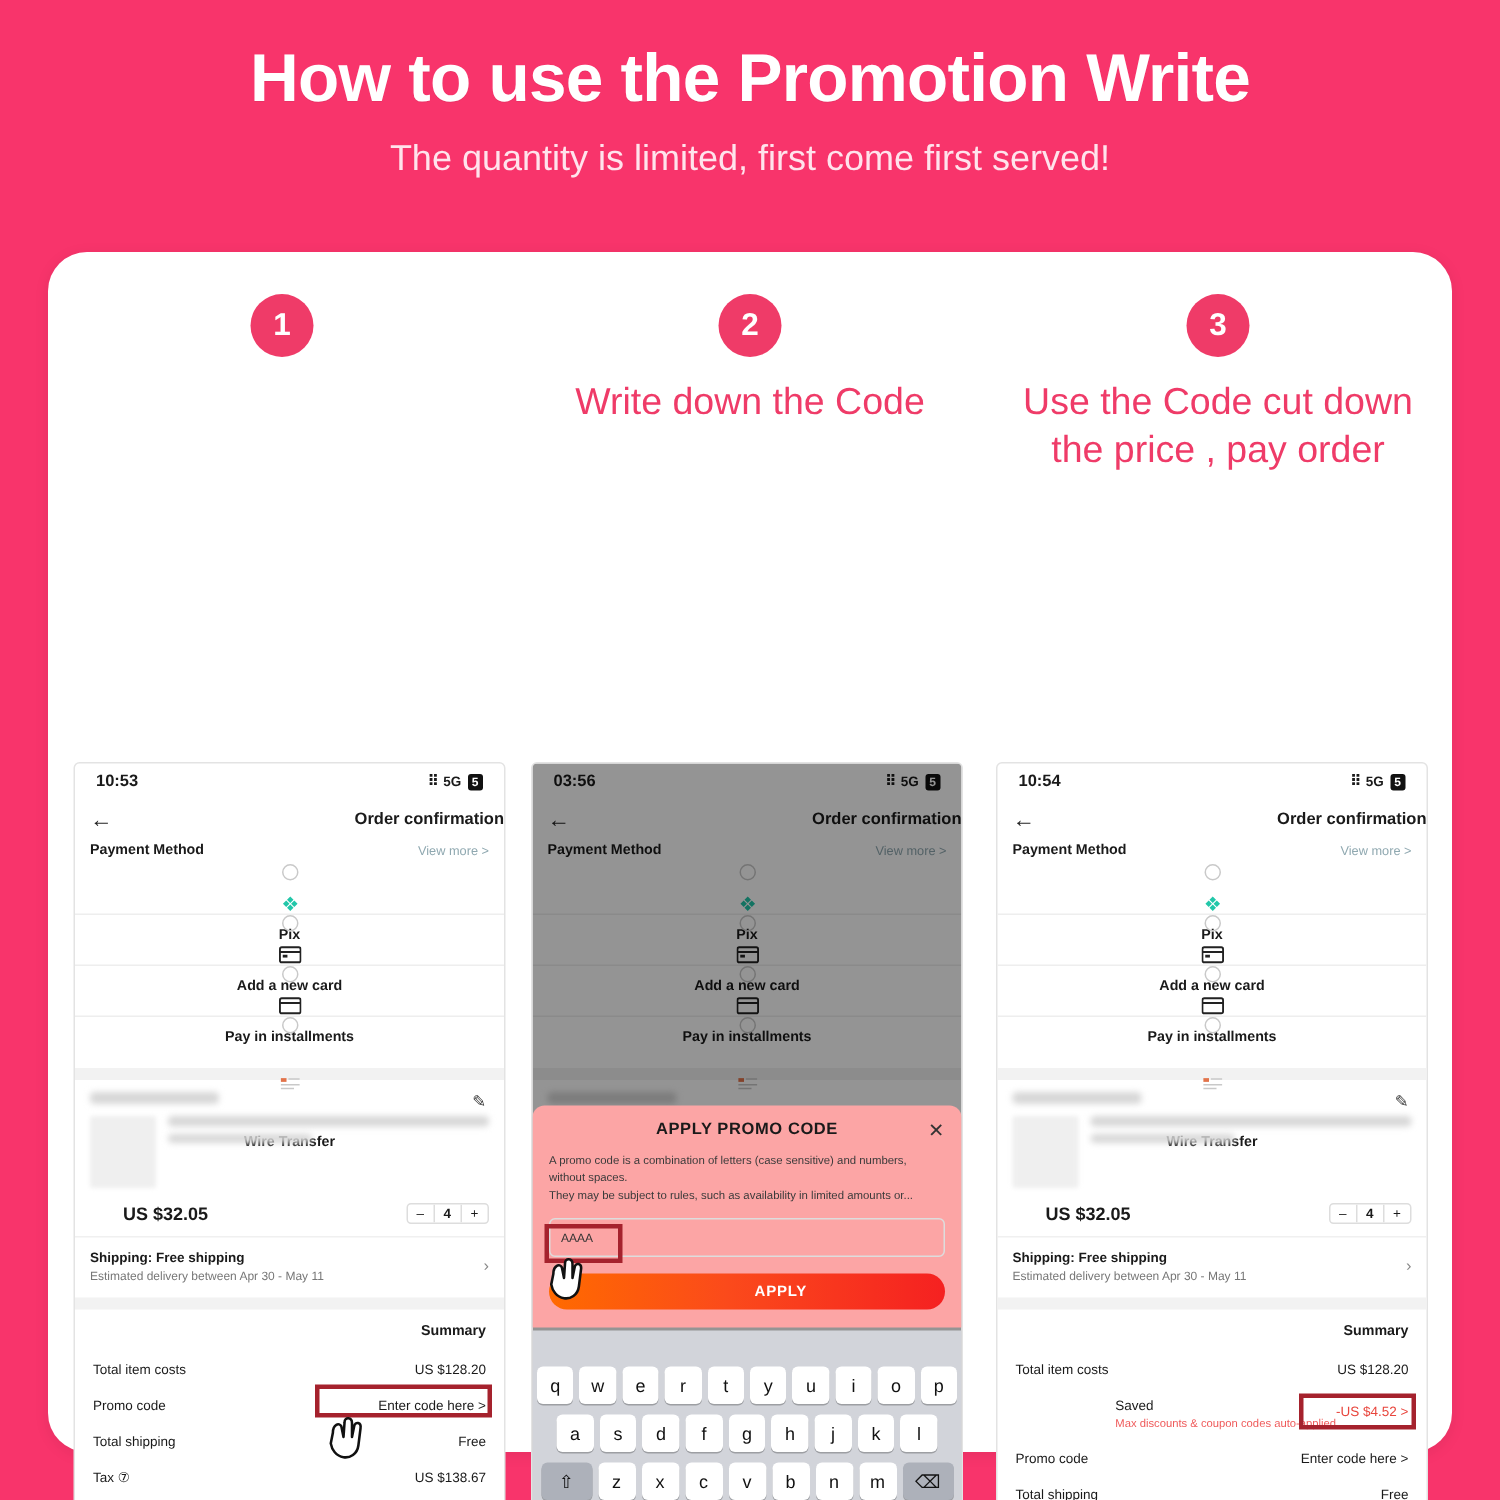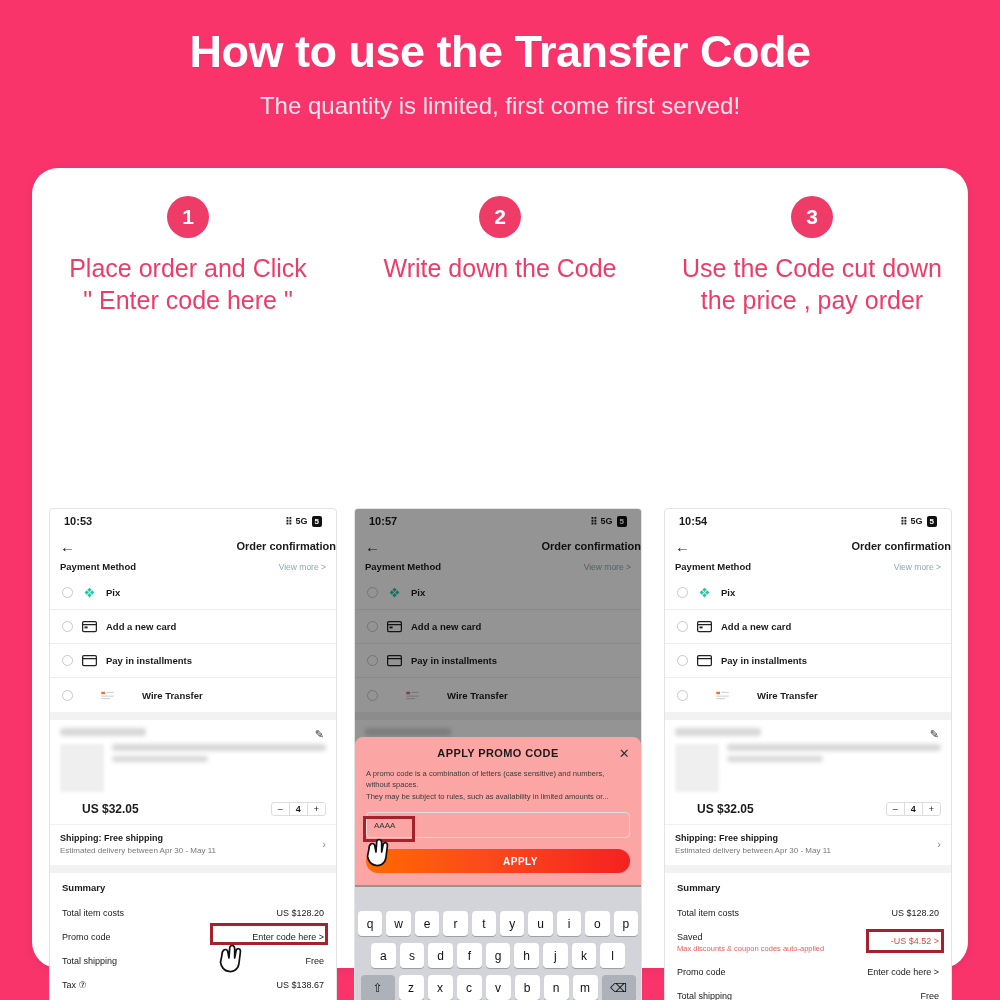--- a/index.html
+++ b/index.html
@@ -101,21 +101,21 @@
     padding: 2px 10px 4px 10px;
   }
   .sec-head .lbl { font-size: 9.5px; font-weight: bold; }
   .viewmore { font-size: 8.5px; color: #8fa8b0; }
 
   .pay-list { border-top: 0; }
   .pay-row {
     display: flex; align-items: center; gap: 9px;
     height: 34px; padding: 0 12px;
     border-bottom: 1px solid #eee;
-    font-size: 9.5px; font-weight: bold;
+    font-size: 9.5px; font-weight: bold; flex-direction: column;
   }
   .pay-row:last-child { border-bottom: 0; gap: 27px; }
   .radio {
     width: 11px; height: 11px; border-radius: 50%;
     border: 1px solid #c9c9c9; flex: 0 0 auto;
   }
   .pm-icon { width: 15px; height: 13px; flex: 0 0 auto; }
 
   .divider-gap { height: 8px; background: #f2f2f2; }
 
@@ -149,21 +149,21 @@
 
   .ship-row {
     display: flex; justify-content: space-between; align-items: center;
     padding: 8px 10px 10px 10px; border-top: 1px solid #f0f0f0;
   }
   .ship-title { font-size: 9px; font-weight: bold; }
   .ship-sub { font-size: 8px; color: #777; margin-top: 3px; }
   .chev { color: #888; font-size: 11px; }
 
   .summary { padding: 9px 12px 4px 12px; }
-  .summary h4 { font-size: 9.5px; margin-bottom: 8px; }
+  .summary h4 { font-size: 9.5px; margin-bottom: 8px; text-align: right; }
   .sum-row {
     display: flex; justify-content: space-between; align-items: center;
     padding: 7px 0; font-size: 9px;
   }
   .sum-row .val { font-weight: normal; }
   .saved-sub { font-size: 7.5px; color: #ef5a5a; margin-top: 2px; }
   .saved-val { color: #e8453c; font-size: 9px; }
   .hl-box { position: absolute; border: 3px solid #a5222d; pointer-events: none; }
 
   
@@ -202,31 +202,29 @@
   .key.dark { background: #adb1ba; max-width: 34px; flex: 0 0 34px; }
 
   
   .hand { position: absolute; width: 34px; height: 34px; }
   .arrow-svg { position: absolute; }
 </style>
 </head>
 <body>
 
 <div class="hero">
-  <div class="hero-title">How to use the Transfer Code</div>
+  <div class="hero-title">How to use the Promotion Write</div>
   <div class="hero-sub">The quantity is limited, first come first served!</div>
 </div>
 
 <div class="card">
 
   <div class="steps">
     <div class="step">
       <div class="badge">1</div>
-      <div class="step-title" style="white-space:pre-line">Place order and Click
-" Enter code here "</div>
     </div>
     <div class="step">
       <div class="badge">2</div>
       <div class="step-title" style="white-space:pre-line">Write down the Code</div>
     </div>
     <div class="step">
       <div class="badge">3</div>
       <div class="step-title" style="white-space:pre-line">Use the Code cut down
 the price , pay order</div>
     </div>
@@ -344,21 +342,21 @@
 
       <div class="hl-box" style="left:160px; top:414px; width:118px; height:22px;"></div>
 
       <svg class="hand" style="left:162px; top:432px;" viewBox="0 0 48 48">
         <path d="M14 20 C14 12 20 10 22 14 L24 24 L25 10 C25 5 32 5 32 11 L32 24 L34 14 C35 9 41 10 40 16 L38 32 C37 40 30 44 24 43 C17 42 13 36 12 30 Z" fill="#fff" stroke="#111" stroke-width="2.4" stroke-linejoin="round"></path>
       </svg>
     </div>
 
     <div class="phone" id="phone2">
       <div class="statusbar">
-        <span>10:57</span>
+        <span>03:56</span>
         <span class="sb-right">
           <span class="sig">⠿</span>
           <span>5G</span>
           <span class="batt">5</span>
         </span>
       </div>
       <div class="navbar">
         <span class="back">←</span>
         <span class="navtitle">Order confirmation</span>
       </div>
@@ -555,21 +553,21 @@
       </div>
 
       <div class="divider-gap"></div>
 
       <div class="summary">
         <h4>Summary</h4>
         <div class="sum-row">
           <span>Total item costs</span>
           <span class="val">US $128.20</span>
         </div>
-        <div class="sum-row" style="align-items:flex-start;">
+        <div class="sum-row" style="align-items:flex-start;justify-content:flex-end;">
           <span>
             <span>Saved</span>
             <div class="saved-sub">Max discounts &amp; coupon codes auto-applied</div>
           </span>
           <span class="val saved-val" style="margin-top:4px;">-US $4.52 &gt;</span>
         </div>
         <div class="sum-row">
           <span>Promo code</span>
           <span class="val">Enter code here &gt;</span>
         </div>

